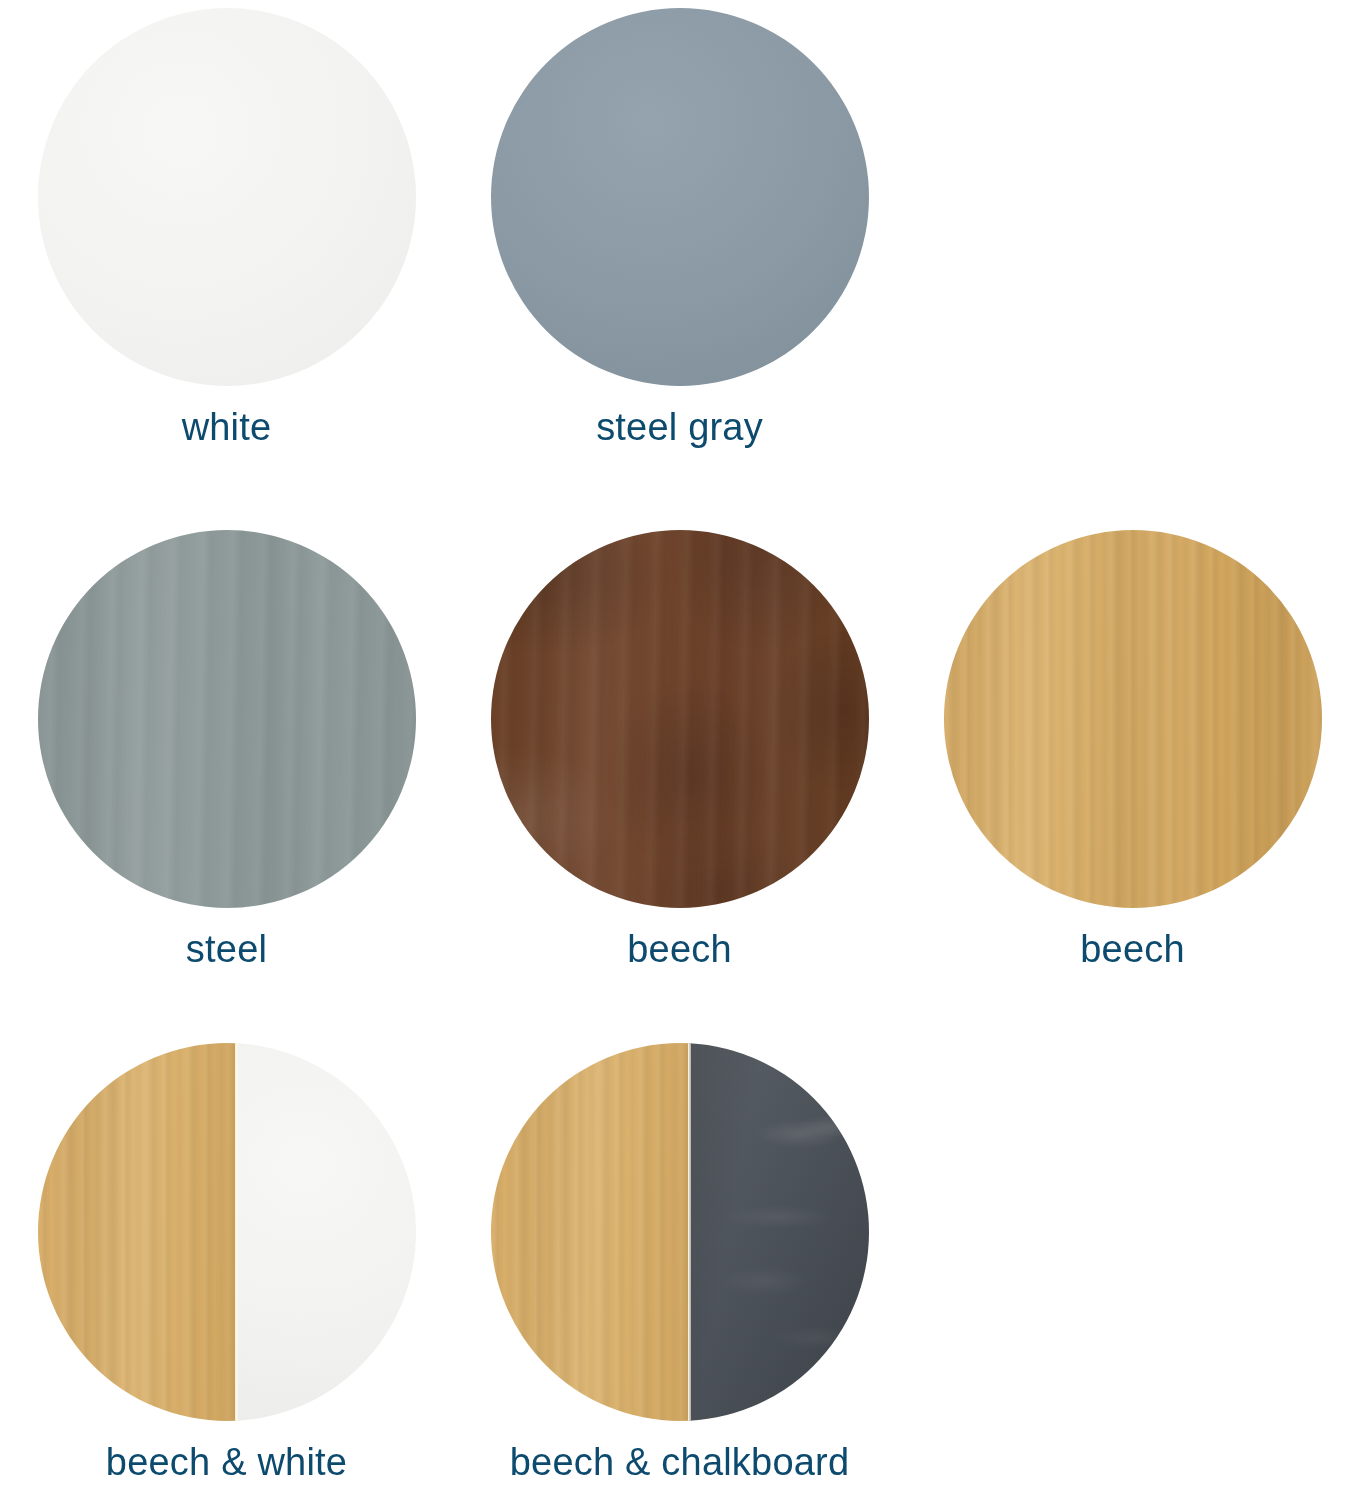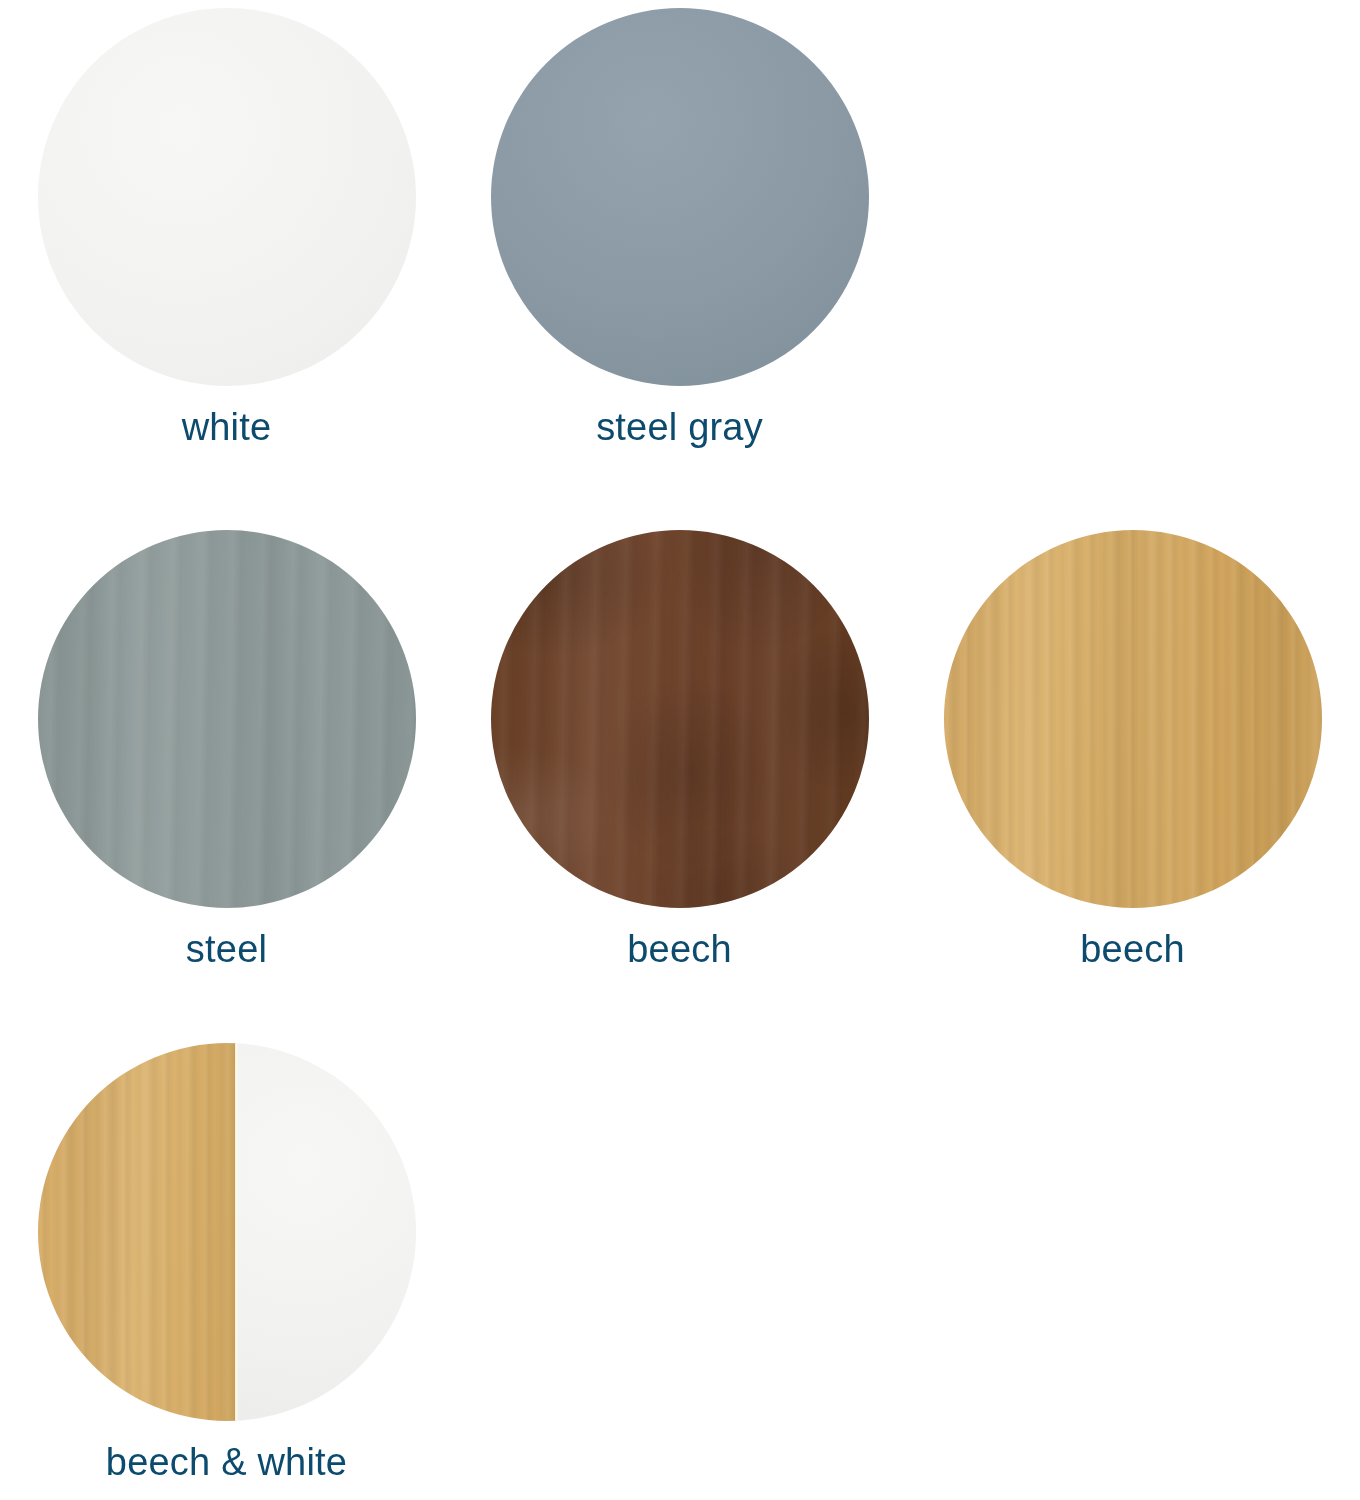--- a/index.html
+++ b/index.html
@@ -258,14 +258,29 @@
           <div class="tex fin-beech"></div>
           <div class="tex grain"></div>
         </div>
         <div class="half half-right fin-white"></div>
         <div class="split-line"></div>
       </div>
     </div>
     <div class="swatch-label">beech &amp; white</div>
   </div>
 
+  <div class="swatch-cell row-3 col-2">
+    <div class="disc-wrap">
+      <div class="disc">
+        <div class="half half-left">
+          <div class="tex fin-beech"></div>
+          <div class="tex grain"></div>
+        </div>
+        <div class="half half-right fin-chalkboard">
+          <div class="chalk-smudge"></div>
+        </div>
+        <div class="split-line"></div>
+      </div>
+    </div>
+    <div class="swatch-label">beech &amp; chalkboard</div>
+  </div>
 
 </div>
 
 </body></html>

